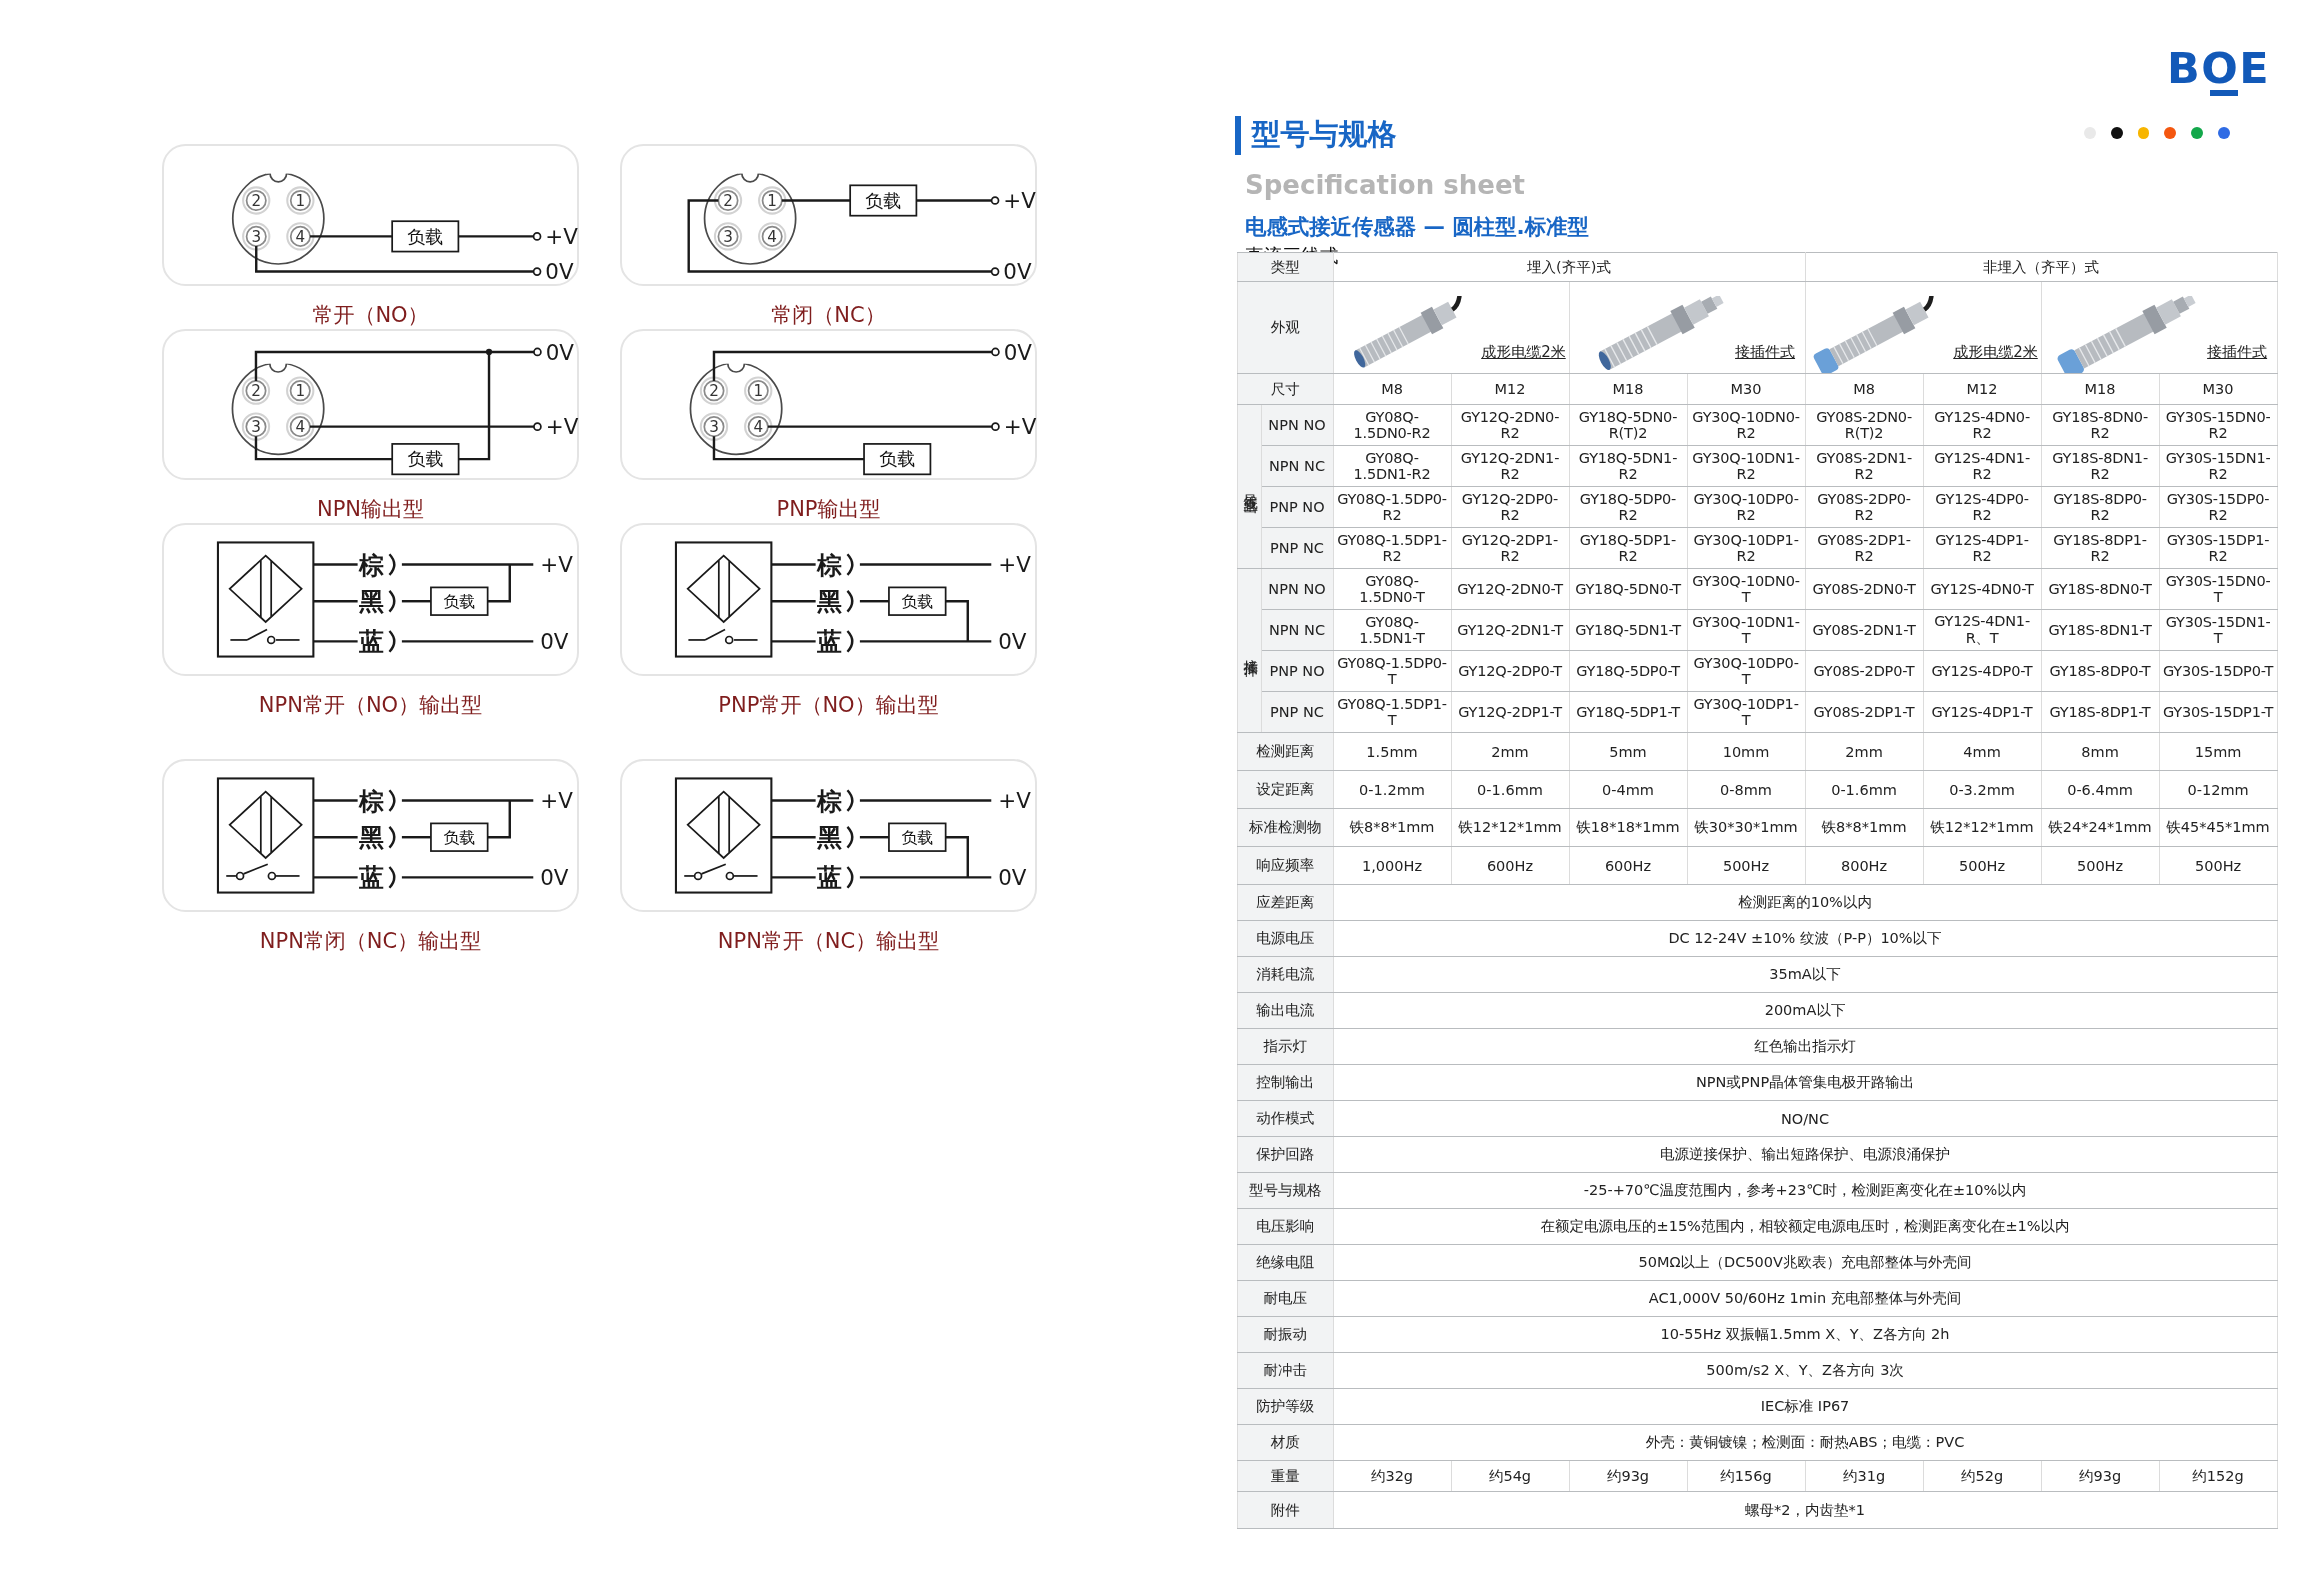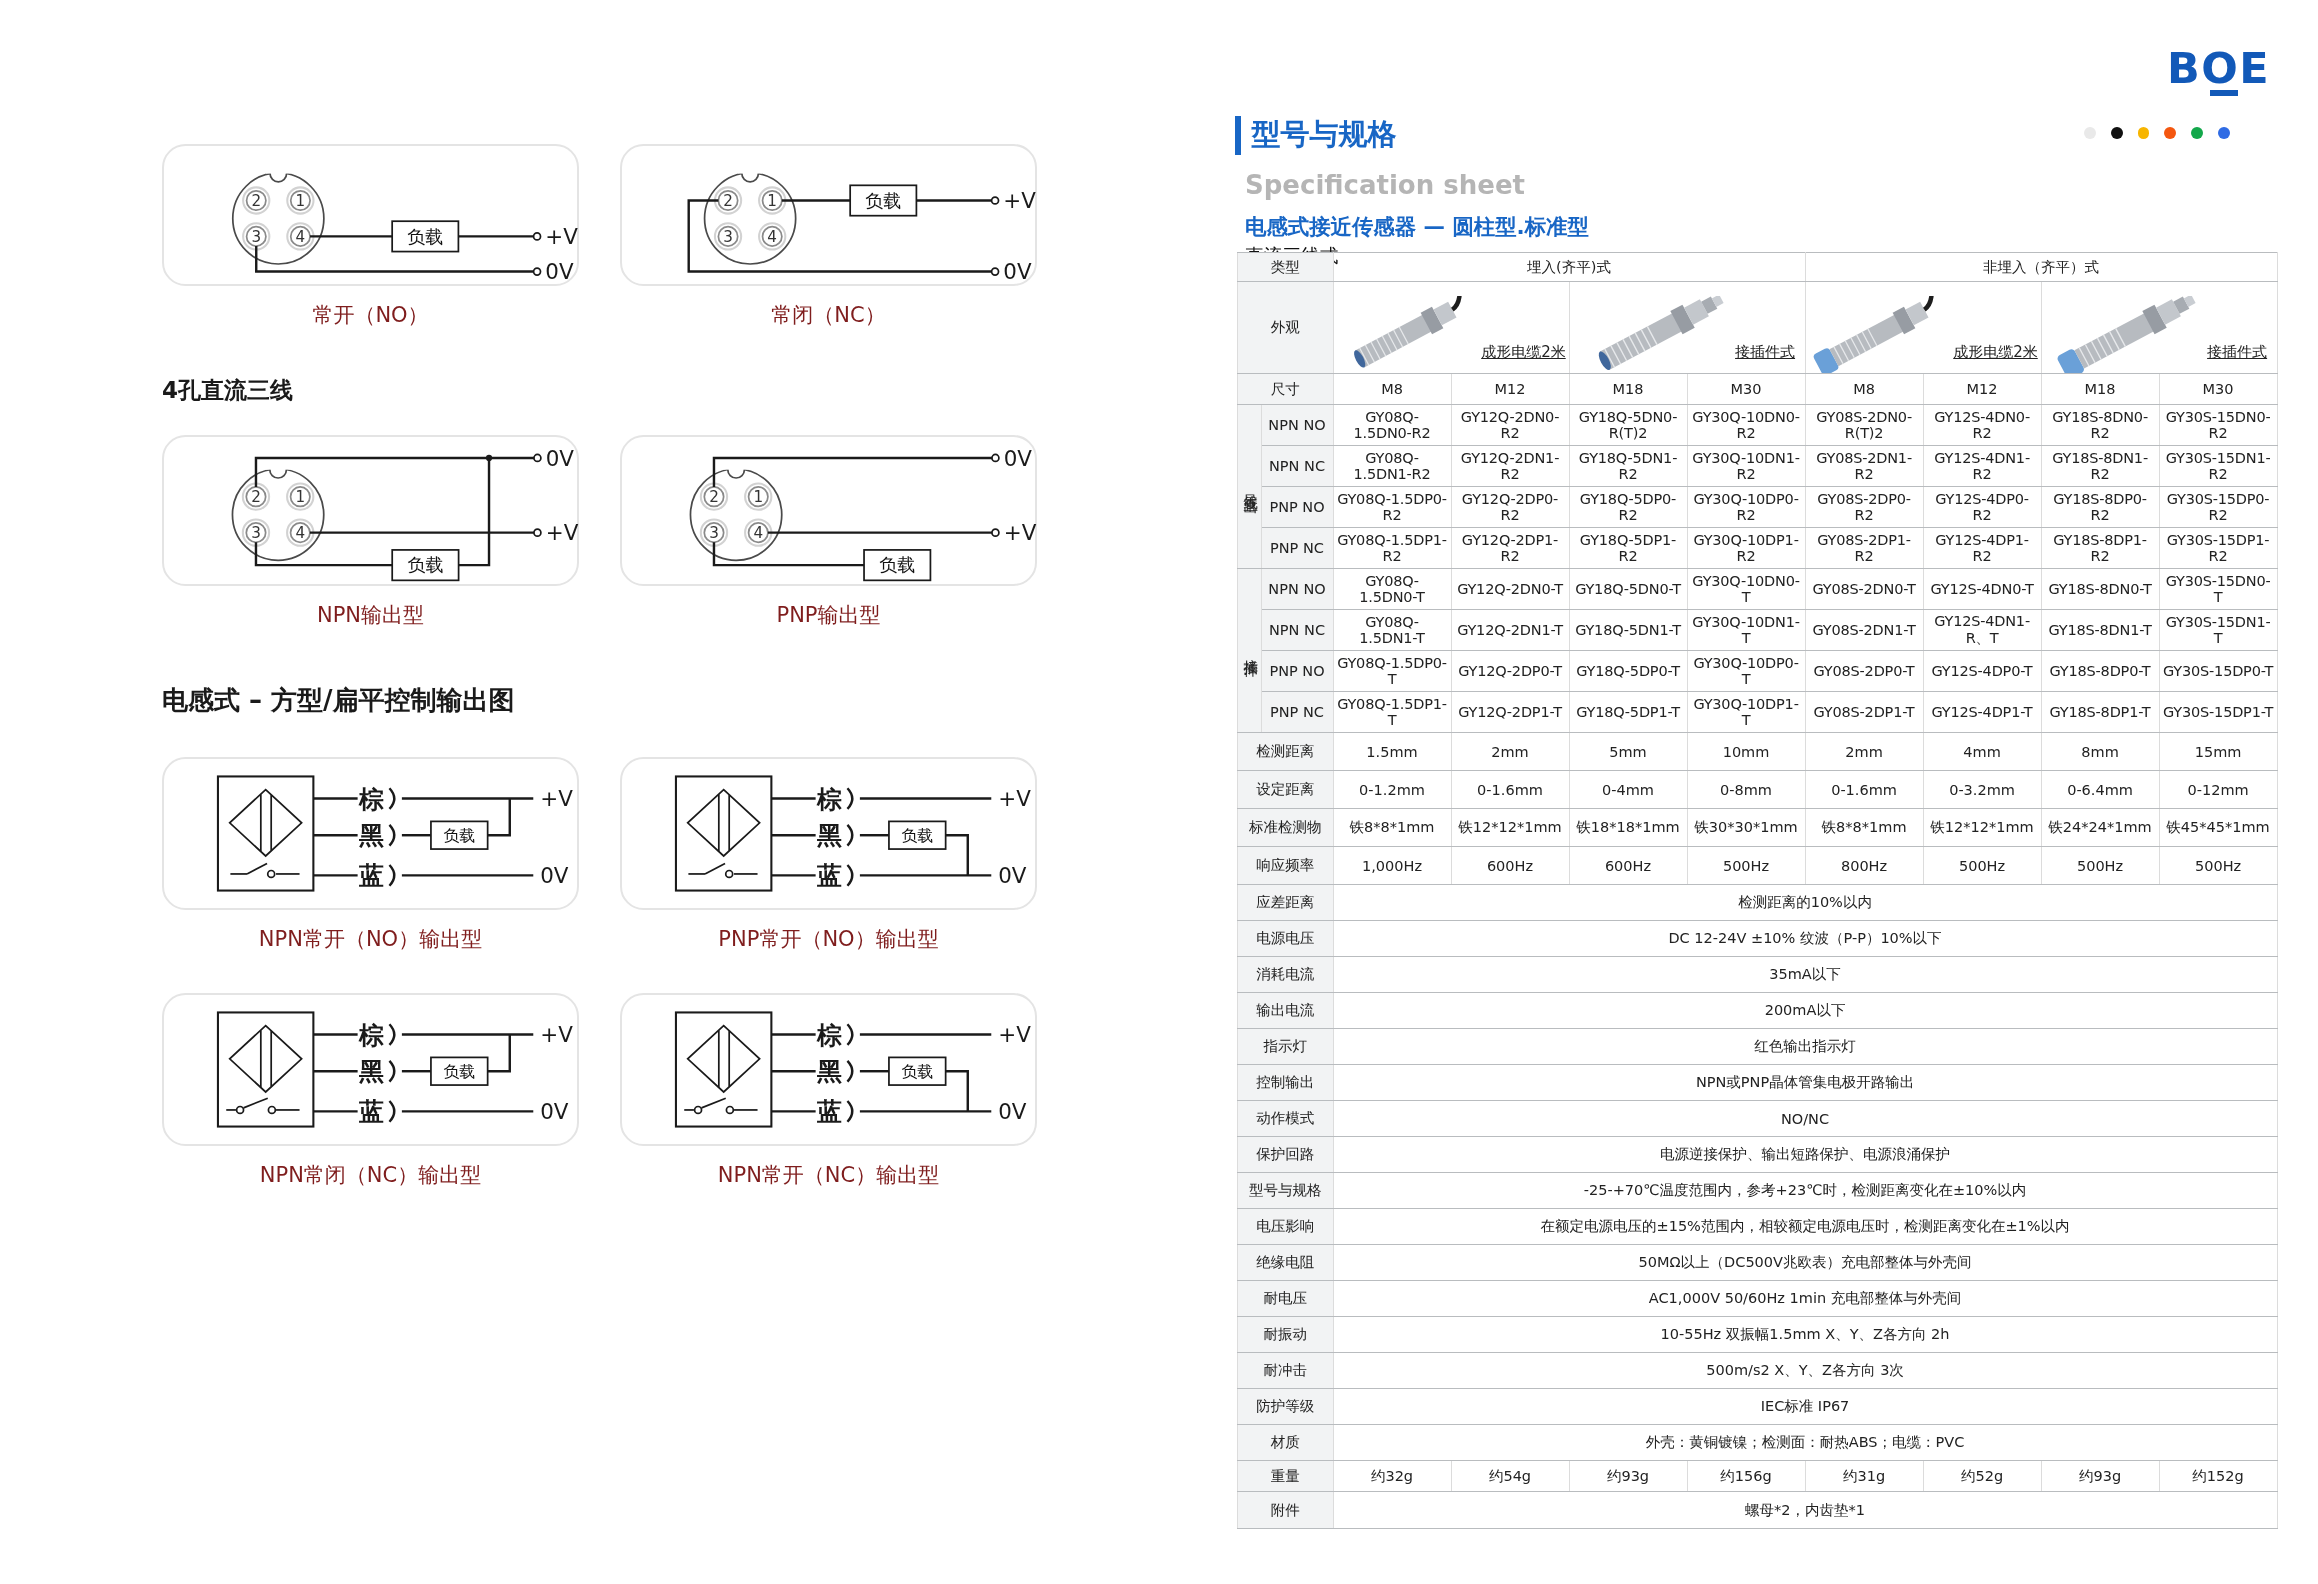--- a/index.html
+++ b/index.html
@@ -126,21 +126,20 @@
             <text class="tlabel" x="552" y="90">+V</text>
             <polyline class="w" points="139,79 96,79 96,182 536,182"></polyline>
             <circle class="term" cx="540" cy="182" r="5"></circle>
             <text class="tlabel" x="552" y="193">0V</text>
           </svg>
         </div>
         <div class="card-caption">常闭（NC）</div>
       </div>
     </div>
 
-    <h2 class="sec-h sec-h2">4孔直流三线</h2>
 
     <div class="cards-row">
       <div class="diagram-card">
         <div class="card-box h212">
           <svg width="417" height="147" viewBox="0 0 603 212">
             <circle class="thin" cx="165" cy="112" r="66"></circle>
             <circle class="thin" cx="165" cy="47" r="12"></circle>
             <rect x="147" y="24" width="36" height="23" fill="#fff"></rect>
             <circle class="pinring" cx="133" cy="86" r="19"></circle>
               <circle class="pinc" cx="133" cy="86" r="14"></circle>
@@ -196,21 +195,20 @@
             <text class="tlabel" x="552" y="149">+V</text>
             <polyline class="w" points="133,152 133,185 350,185"></polyline>
             <rect class="loadbox" x="350" y="163" width="96" height="44"></rect>
             <text class="loadtxt" x="398" y="194">负载</text>
           </svg>
         </div>
         <div class="card-caption">PNP输出型</div>
       </div>
     </div>
 
-    <h2 class="sec-h-blue">电感式 – 方型/扁平控制输出图</h2>
 
     <div class="cards-row">
       <div class="diagram-card">
         <div class="card-box h215">
           <svg width="417" height="149" viewBox="0 0 603 215">
             <rect class="sens" x="78" y="25" width="138" height="165"></rect>
             <polygon class="dia" points="147,44 199,92 147,140 95,92"></polygon>
             <line class="dia" x1="140" y1="51" x2="140" y2="133"></line>
               <line class="dia" x1="155" y1="52" x2="155" y2="132"></line>
             <line class="sw" x1="96" y1="166" x2="120" y2="166"></line>

